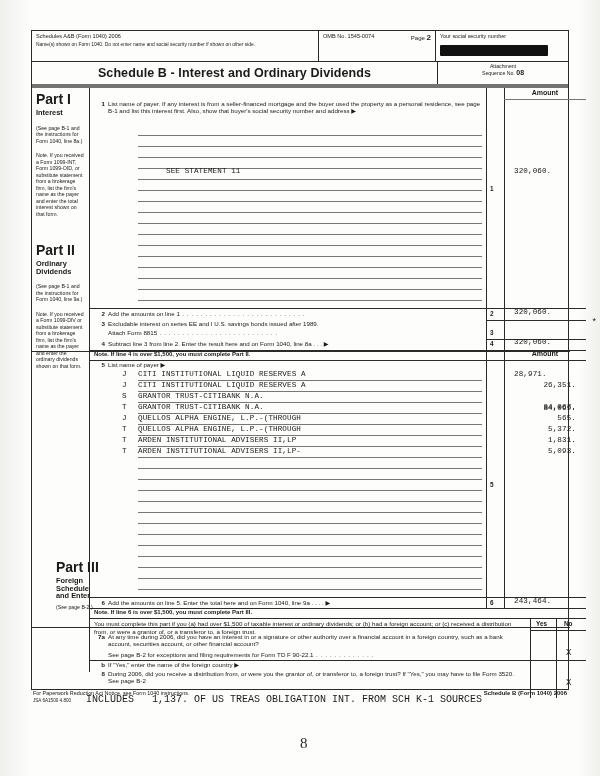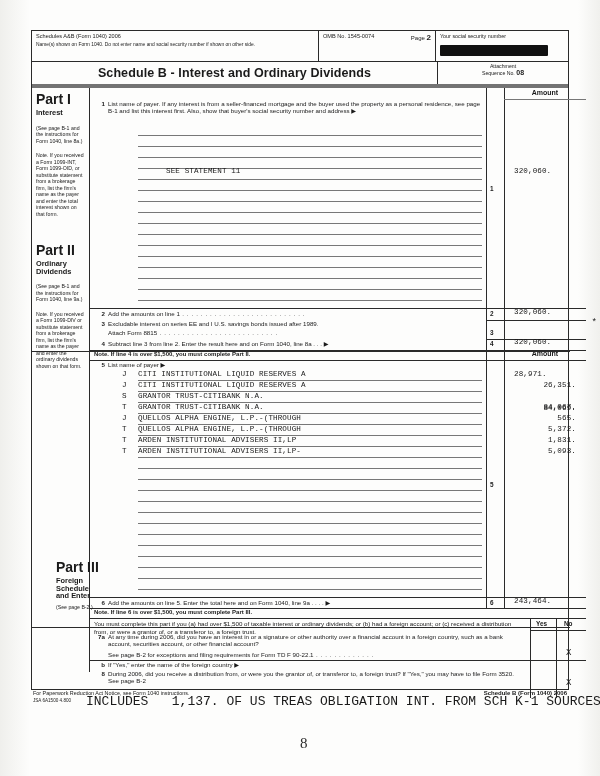--- a/index.html
+++ b/index.html
@@ -201,21 +201,21 @@
   }
   .footer .left { position: absolute; left: 2px; top: 0; }
   .footer .right { position: absolute; right: 2px; top: 0; font-weight: bold; font-size: 6px;}
   .footer .jsa { position: absolute; left: 2px; top: 8px; font-size: 4.6px; }
 
   .bottom-typed {
     position: absolute;
     left: 86px;
     top: 694px;
     font-family: "Liberation Mono", monospace;
-    font-size: 13px;
+    font-size: 10px;
     white-space: pre;
   }
   .page-stamp {
     position: absolute;
     left: 300px;
     top: 735px;
     font-family: "Liberation Serif", serif;
     font-size: 15px;
     color: #2b2b2b;
   }

